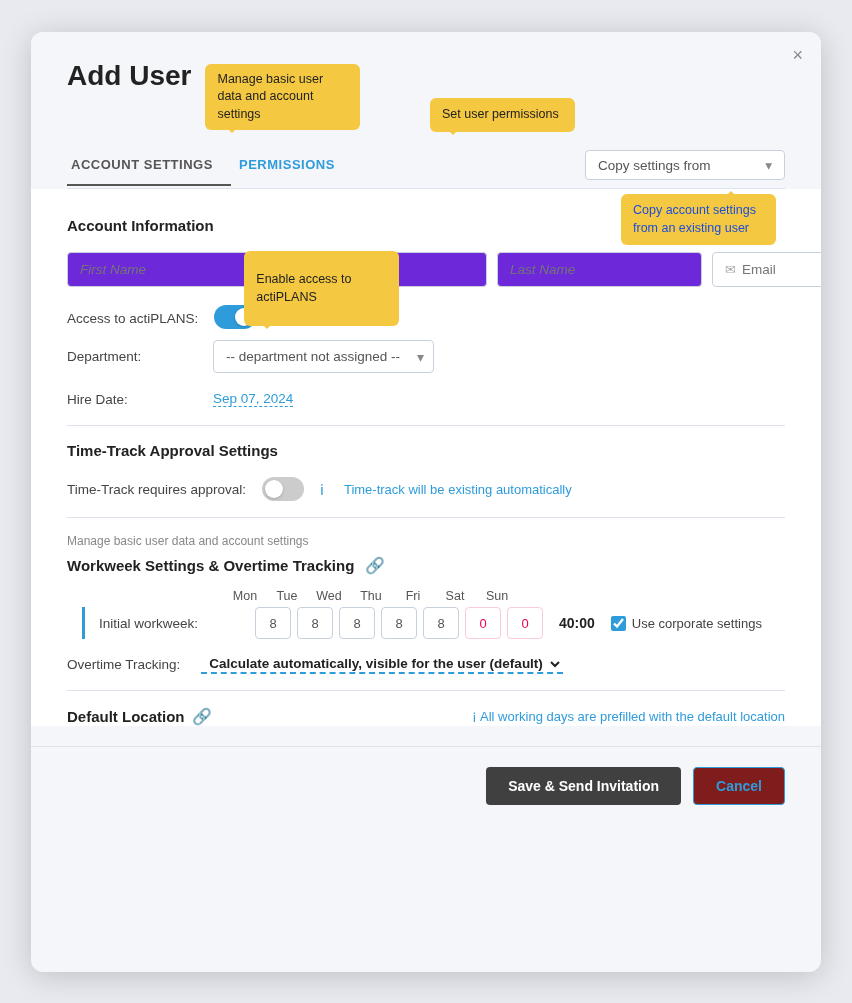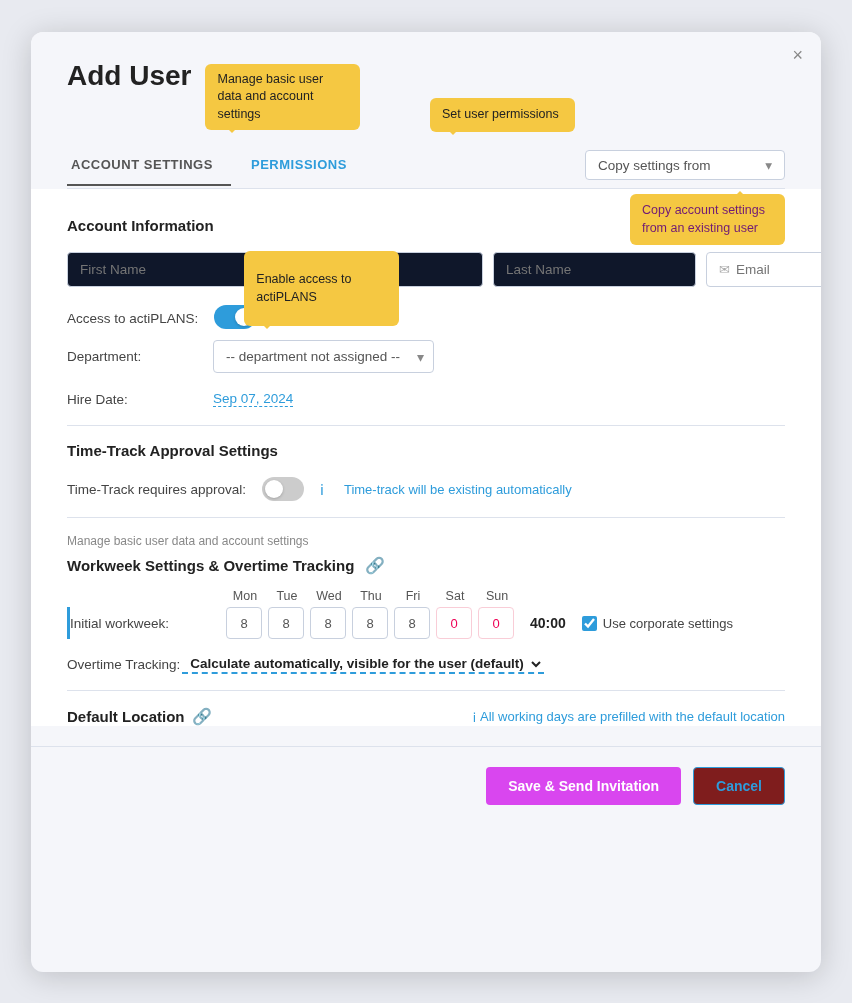--- a/index.html
+++ b/index.html
@@ -72,21 +72,21 @@
       display: flex;
       align-items: center;
       justify-content: space-between;
       margin-top: 16px;
       border-bottom: 1px solid #dde2ec;
       padding-bottom: 0;
       position: relative;
     }
     .tabs {
       display: flex;
-      gap: 16px;
+      gap: 4px;
     }
     .tab {
       padding: 8px 18px 12px 4px;
       font-size: 13px;
       font-weight: 600;
       color: #999;
       border-bottom: 2px solid transparent;
       cursor: pointer;
       letter-spacing: 0.04em;
       text-transform: uppercase;
@@ -113,27 +113,27 @@
       min-width: 200px;
       justify-content: space-between;
       margin-bottom: 8px;
       position: relative;
     }
     .copy-settings-dropdown .arrow-down {
       color: #888;
     }
     .copy-tooltip {
       position: absolute;
-      right: 0;
+      right: 9px;
       top: 44px;
       background: #f5c842;
       border-radius: 6px;
       padding: 8px 12px;
       font-size: 12.5px;
-      color: #701a75;
+      color: #1d4ed8;
       max-width: 155px;
       line-height: 1.4;
       z-index: 10;
     }
     .copy-tooltip::before {
       content: '';
       position: absolute;
       top: -8px;
       right: 40px;
       border: 5px solid transparent;
@@ -155,22 +155,23 @@
       display: flex;
       gap: 10px;
       margin-bottom: 18px;
     }
     .input-field {
       border: 1px solid #c8d0de;
       border-radius: 4px;
       padding: 9px 12px;
       font-size: 13.5px;
       color: #aaa;
-      background: #0f172a;
+      background: #6d28d9;
       outline: none;
+      font-style: italic;
     }
     .input-field.first-name { flex: 2; }
     .input-field.mi { flex: 0 0 44px; text-align: center; }
     .input-field.last-name { flex: 2.5; }
     .input-email {
       border: 1px solid #c8d0de;
       border-radius: 4px;
       padding: 9px 12px;
       font-size: 13.5px;
       color: #aaa;
@@ -333,27 +334,28 @@
       font-size: 13px;
       color: #444;
     }
     .checkbox-wrap input[type="checkbox"] {
       accent-color: #2e9cdb;
       width: 15px;
       height: 15px;
     }
     .workweek-section {
       border-left: 3px solid #2e9cdb;
-      padding-left: 0;
+      padding-left: 14px;
       margin-bottom: 16px;
+      margin-left: 15px;
     }
     .overtime-row {
       display: flex;
       align-items: center;
-      gap: 2px;
+      gap: 21px;
       margin-bottom: 12px;
     }
     .overtime-label {
       font-size: 13.5px;
       color: #444;
     }
     .overtime-select {
       border: none;
       border-bottom: 2px dashed #2e9cdb;
       color: #222;
@@ -380,21 +382,21 @@
     .modal-footer {
       background: #f5f6fa;
       padding: 20px 36px;
       display: flex;
       justify-content: flex-end;
       gap: 12px;
       border-top: 1px solid #dde2ec;
       margin-top: 20px;
     }
     .btn-save {
-      background: #d946ef;
+      background: #404040;
       color: #fff;
       border: none;
       border-radius: 4px;
       padding: 10px 22px;
       font-size: 14px;
       font-weight: 600;
       cursor: pointer;
     }
     .btn-cancel {
       background: #7f1d1d;

